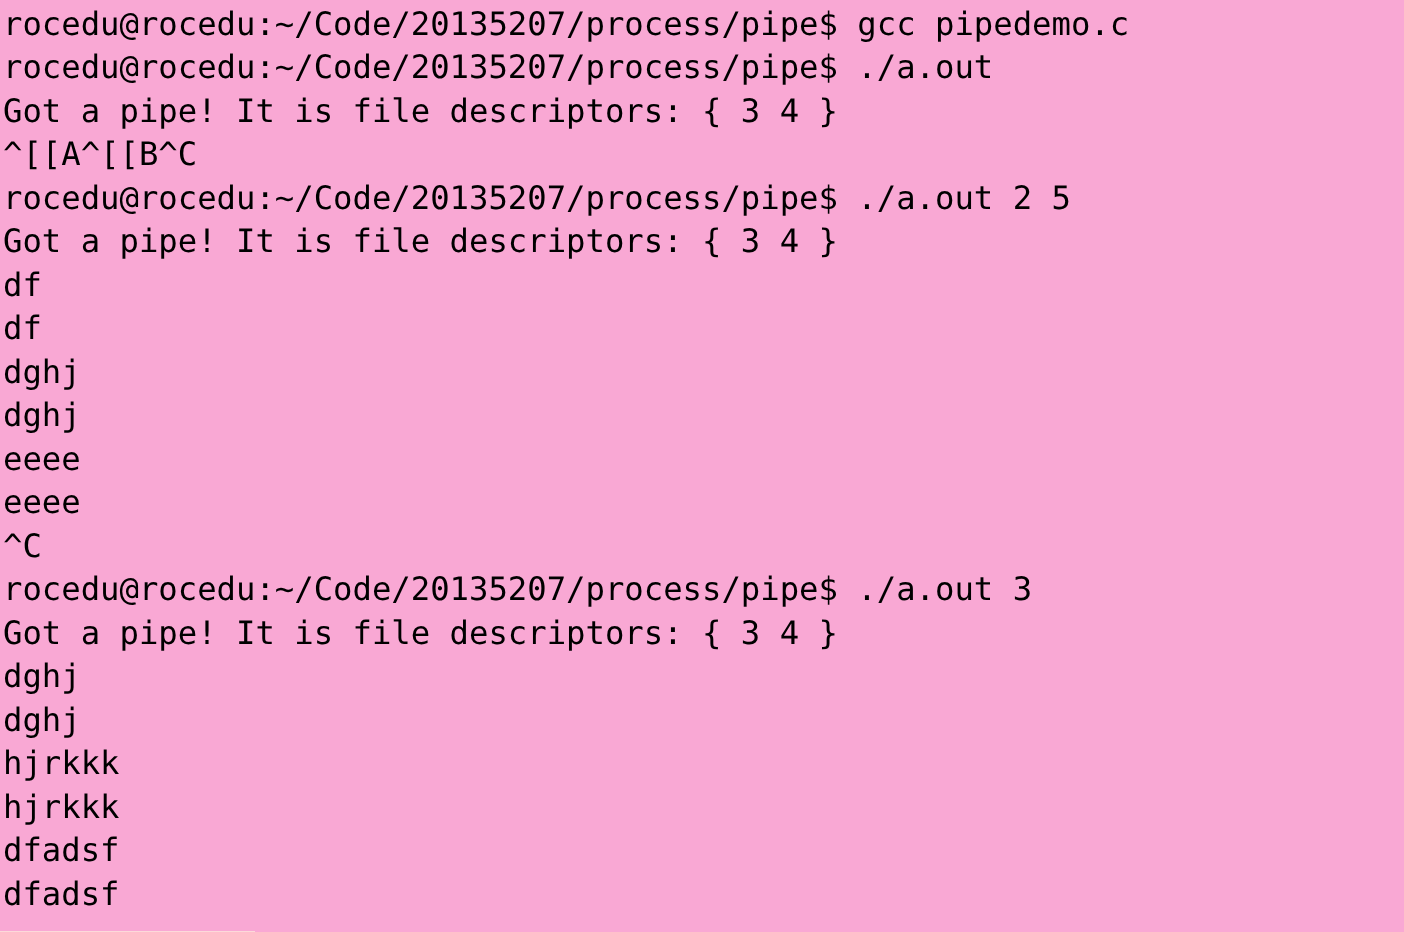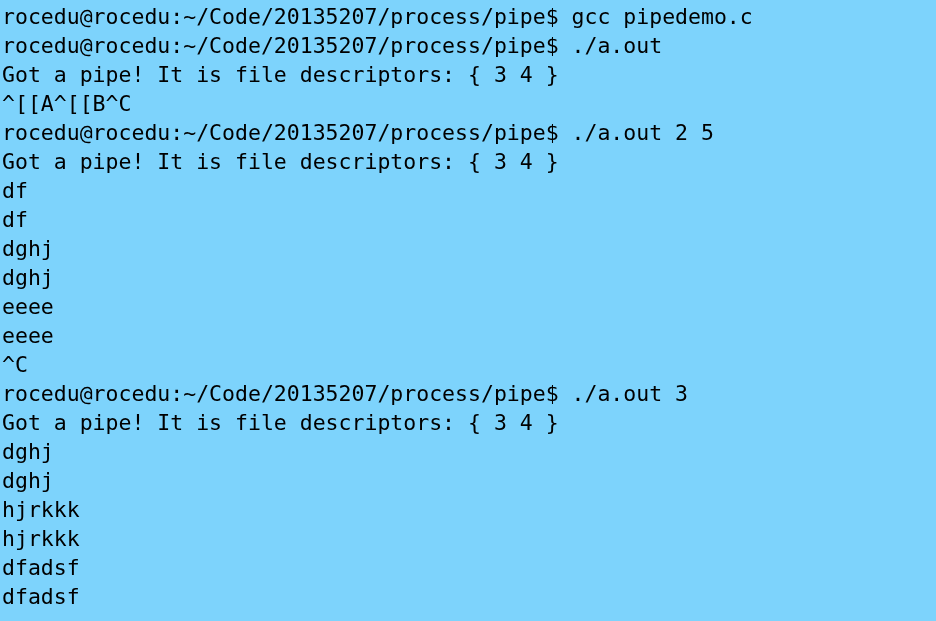--- a/index.html
+++ b/index.html
@@ -10,21 +10,21 @@
   }
   body {
     width: 936px;
     height: 621px;
     overflow: hidden;
     font-family: "DejaVu Sans Mono", "Liberation Mono", monospace;
   }
   #terminal {
     width: 936px;
     height: 621px;
-    background: #7dd3fc;
+    background: #f9a8d4;
     box-sizing: border-box;
     padding: 2px 0 0 2px;
     position: relative;
     overflow: hidden;
   }
   #screen {
     margin: 0;
     padding: 0;
     font-family: "DejaVu Sans Mono", "Liberation Mono", monospace;
     font-size: 21.5px;

